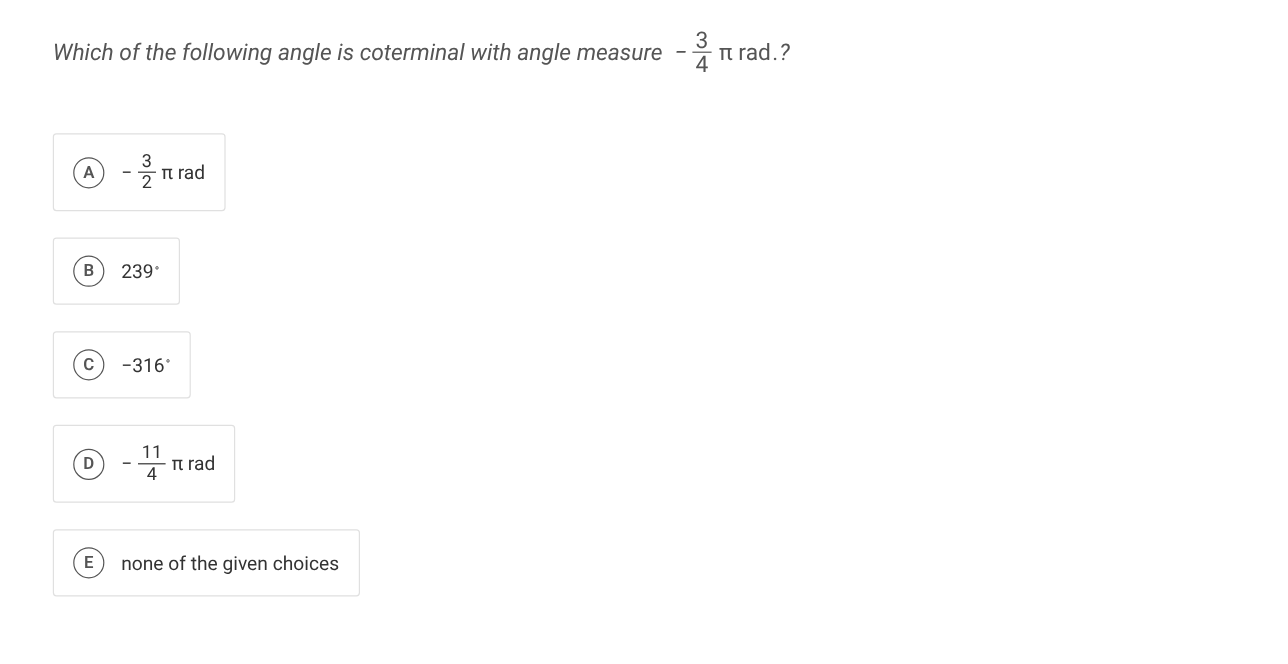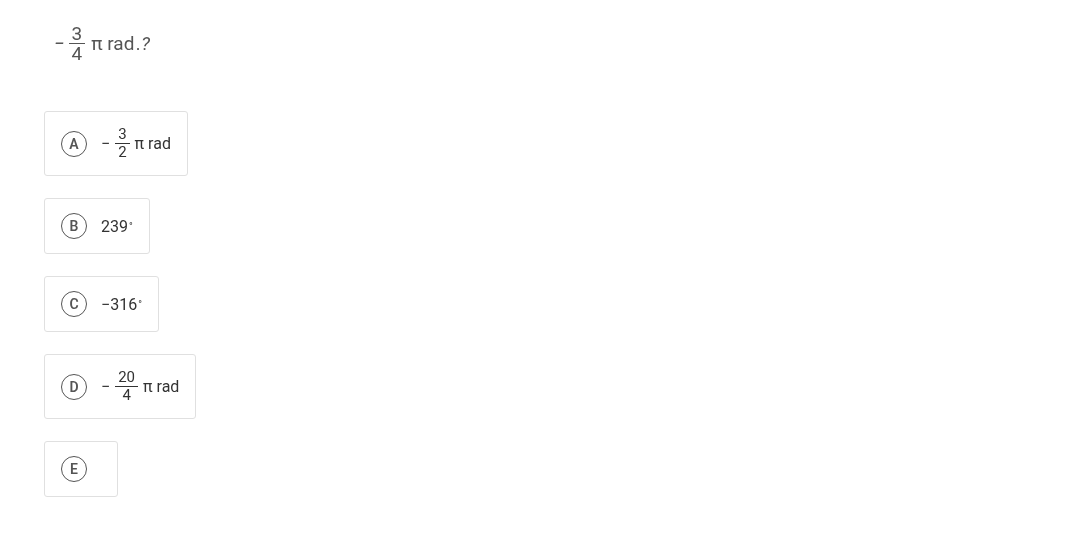--- a/index.html
+++ b/index.html
@@ -76,20 +76,21 @@
   }
   .answer .frac2 .n { border-bottom: 1.2px solid #333; padding: 1px 3px; font-size:15px; }
   .answer .frac2 .d { padding: 1px 3px; font-size:15px;}
   .answer .tail { margin-left: 3px; }
   .deg { font-size: 10px; vertical-align: super; margin-left:1px;}
 </style>
 </head>
 <body>
 
 <div class="question">
+  <span>Which of the following angle is coterminal with angle measure</span>
   <span style="width:6px"></span>
   <span class="minus" style="margin-left:4px;">−</span>
   <span class="frac">
     <span class="num">3</span>
     <span class="den">4</span>
   </span>
   <span class="pi-unit">π rad</span>
   <span class="q-trail">.?</span>
 </div>
 
@@ -121,24 +122,27 @@
       <span>−316</span>
         <span class="deg">°</span>
     </div>
   </div>
 
   <div class="choice">
     <div class="letter">D</div>
     <div class="answer">
       <span class="minus">−</span>
       <span class="frac2">
-        <span class="n">20</span>
+        <span class="n">11</span>
         <span class="d">4</span>
       </span>
       <span class="tail">π rad</span>
     </div>
   </div>
 
   <div class="choice last">
     <div class="letter">E</div>
+    <div class="answer">
+      <span>none of the given choices</span>
+    </div>
   </div>
 
 </div>
 
 </body></html>

